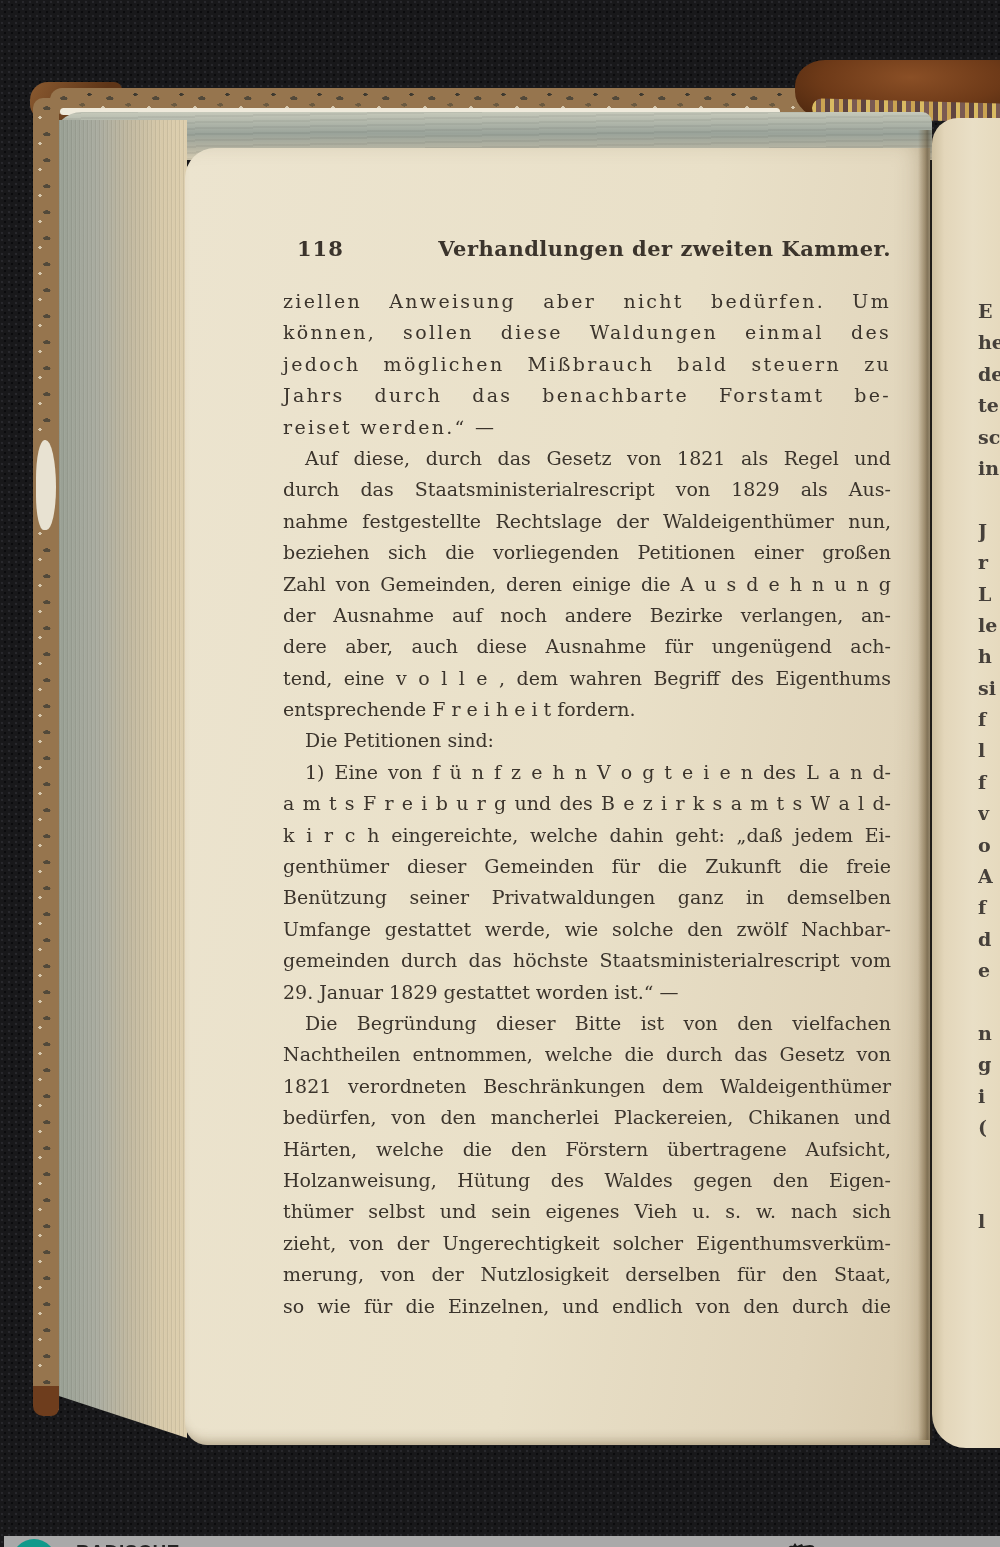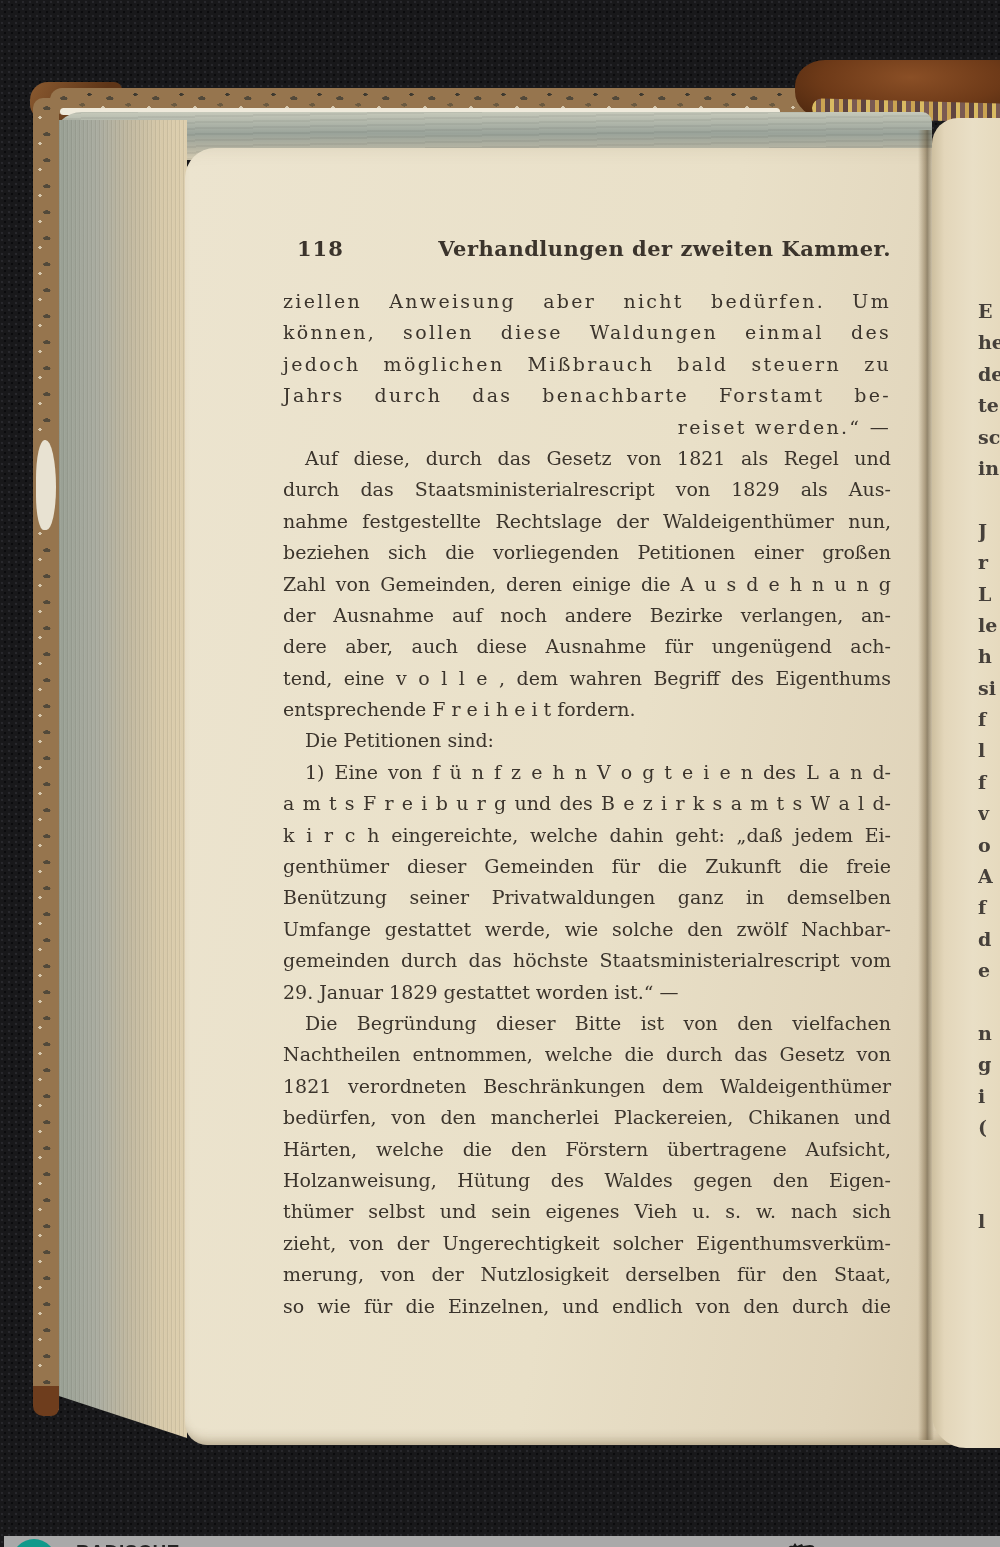--- a/index.html
+++ b/index.html
@@ -46,37 +46,37 @@
   .fore-edge{position:absolute;left:59px;top:120px;width:128px;height:1318px;
     background:
       repeating-linear-gradient(90deg, rgba(60,60,50,0.10) 0 1px, rgba(255,255,255,0.05) 1px 2px, transparent 2px 4px),
       linear-gradient(90deg,#99a094 0%,#aaaca0 30%,#c2b9a0 55%,#d7c9a9 80%,#decfae 100%);
     clip-path:polygon(0 0,100% 0,100% 100%,0 calc(100% - 42px));}
 
   
   .page{position:absolute;left:185px;top:148px;width:745px;height:1297px;
     background:linear-gradient(100deg,#ece4cf 0%,#e9e0c8 55%,#e0d4ba 85%,#d8caad 100%);
     border-radius:30px 0 0 22px;
-    box-shadow:inset -20px 0 26px -12px rgba(95,75,40,0.35), inset 0 -10px 12px -8px rgba(110,90,55,0.45);padding-left:42px;}
+    box-shadow:inset -20px 0 26px -12px rgba(95,75,40,0.35), inset 0 -10px 12px -8px rgba(110,90,55,0.45);}
   .gutter{position:absolute;left:918px;top:130px;width:16px;height:1310px;
     background:linear-gradient(90deg, rgba(0,0,0,0) 0%, rgba(90,68,34,0.40) 45%, rgba(60,45,20,0.48) 58%, rgba(0,0,0,0) 100%);}
   .facing-page{position:absolute;left:932px;top:118px;width:68px;height:1330px;
     background:linear-gradient(90deg,#cdbf9f 0%,#e3d6ba 18%,#e9dfc6 60%,#e6dabe 100%);
     border-radius:26px 0 0 34px;}
 
   
   .page-head{position:absolute;left:98px;top:88px;width:608px;height:32px;
     color:#3b342c;font-weight:bold;font-size:21px;}
   .pgnum{position:absolute;left:14px;top:0;letter-spacing:1px;}
   .runhead{position:absolute;left:0;top:0;width:100%;text-align:right;letter-spacing:0.5px;}
   #textblock{position:absolute;left:98px;top:138px;width:608px;
     color:#3b342c;font-size:19px;font-weight:normal;line-height:31.4px;}
   .tline{white-space:nowrap;height:31.4px;}
   .tline.just{text-align:justify;text-align-last:justify;white-space:normal;}
-  .tline.sp{letter-spacing:2.3px;text-align:right;}
+  .tline.sp{letter-spacing:2.3px;}
   .tline.ind{text-indent:22px;}
   #fragments{position:absolute;left:46px;top:178px;width:22px;overflow:hidden;
     color:#46403a;font-size:19px;font-weight:bold;line-height:31.4px;}
   .frag{height:31.4px;white-space:nowrap;}
 
   
   .footer{position:absolute;left:4px;top:1496px;width:1000px;height:39px;background:#a9a9a9;margin-top:40px;}
   .blb-logo{position:absolute;left:8px;top:3px;width:44px;height:44px;background:#0f9a8b;
     border-radius:50% 50% 50% 0;display:flex;align-items:center;justify-content:center;}
   .blb-logo span{color:#ffffff;font-family:"Liberation Sans",sans-serif;font-weight:bold;font-size:16px;letter-spacing:0.5px;}

